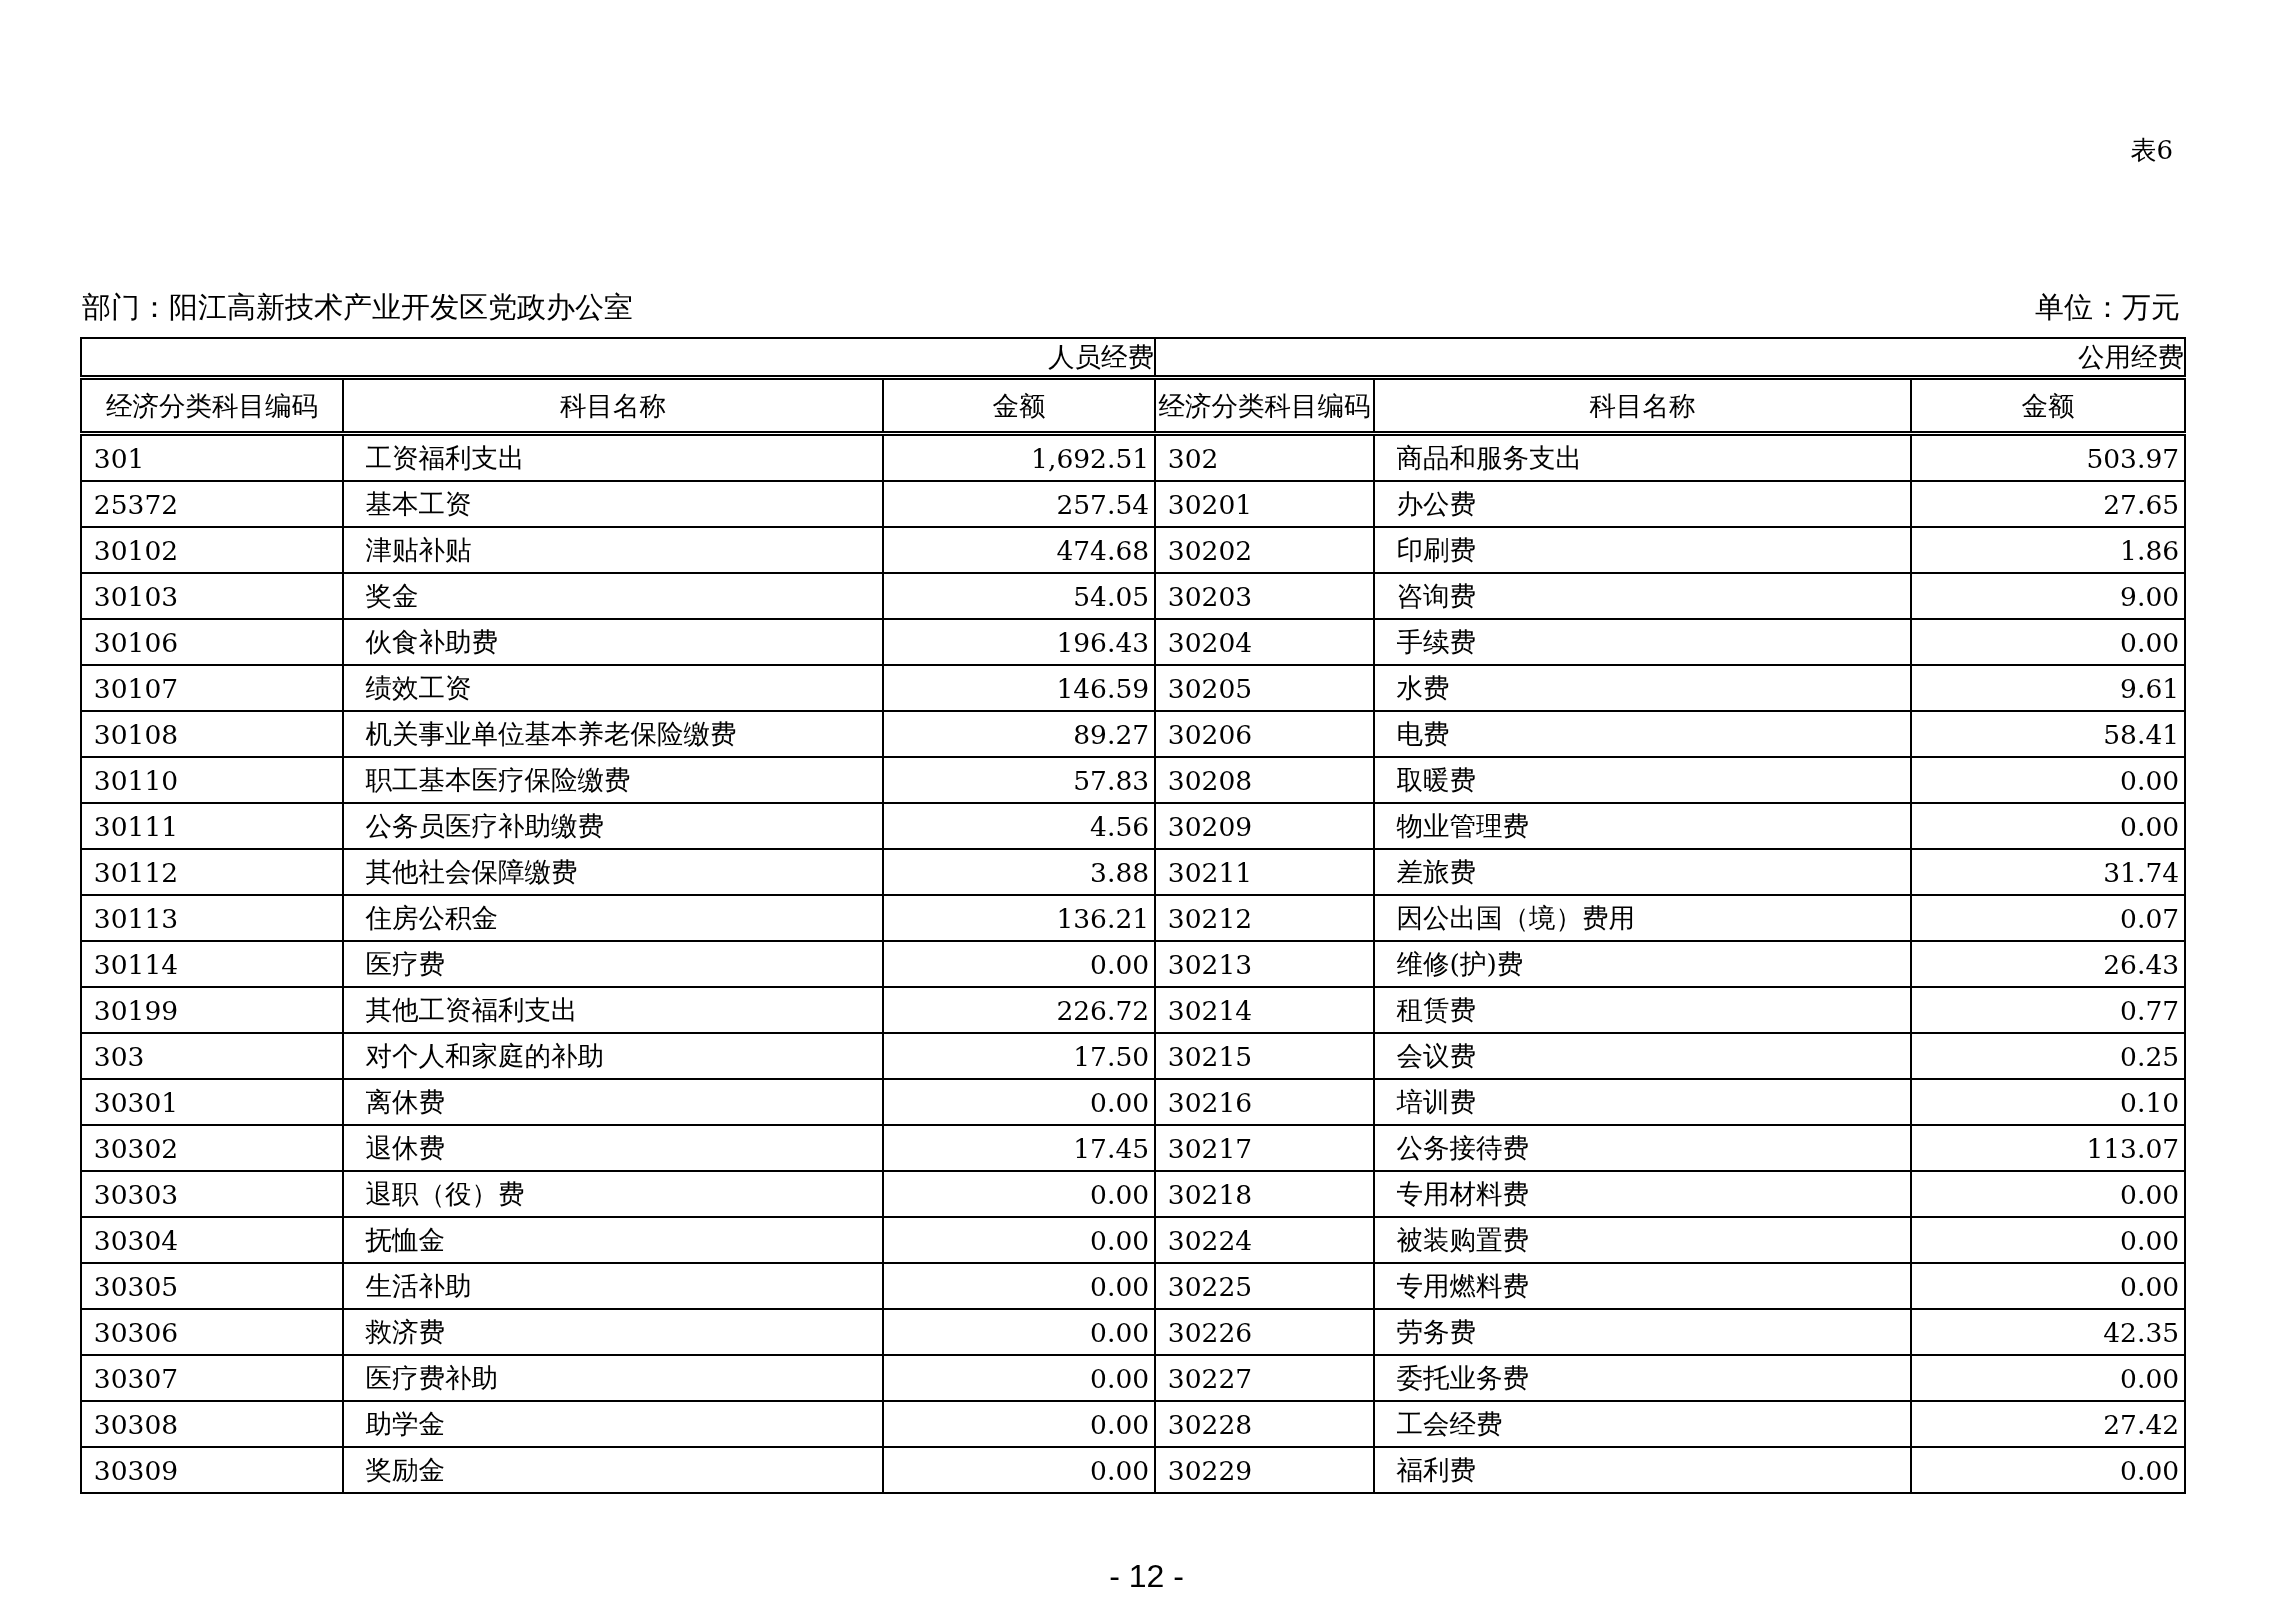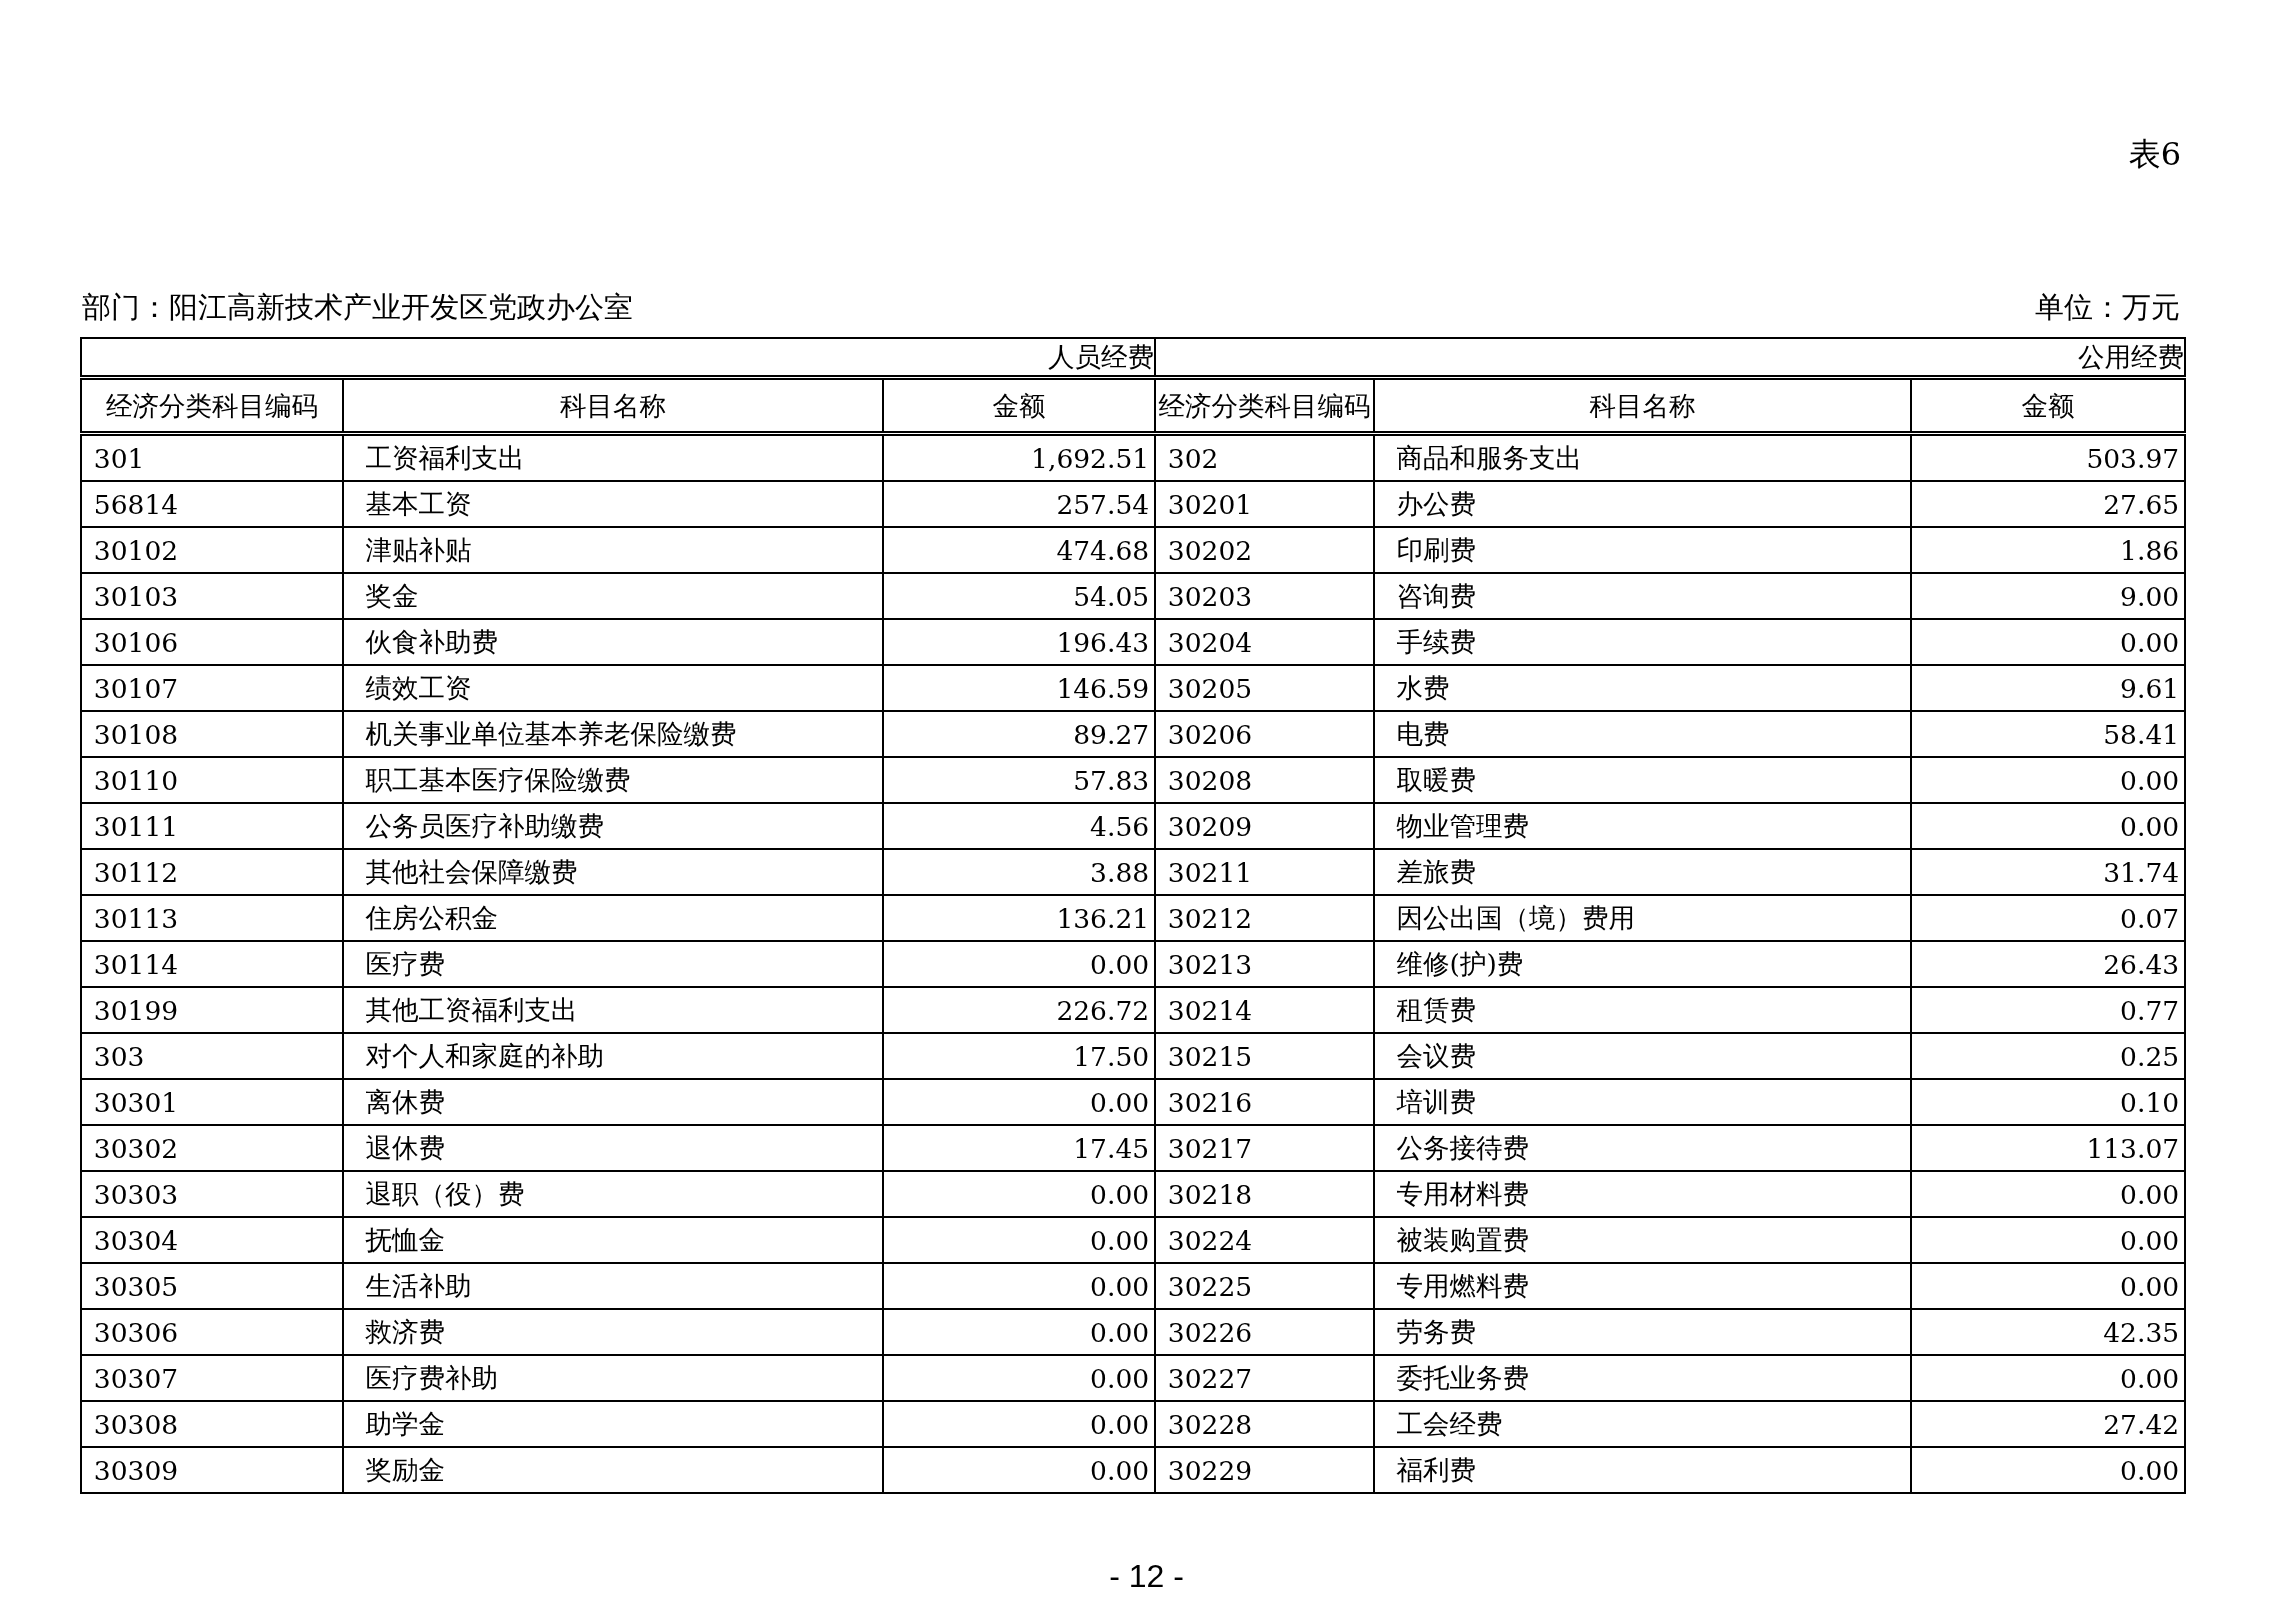--- a/index.html
+++ b/index.html
@@ -8,22 +8,22 @@
     width: 2293px;
     height: 1621px;
     background: #ffffff;
     color: #000000;
     font-family: "DejaVu Serif", "Liberation Serif", serif;
     overflow: hidden;
   }
   .table-label {
     position: absolute;
     top: 133px;
-    right: 112px;
-    font-size: 32px;
+    right: 120px;
+    font-size: 26px;
   }
   .doc-title {
     position: absolute;
     top: 200px;
     left: 0;
     width: 100%;
     text-align: center;
     font-size: 37px;
     font-weight: bold;
     letter-spacing: 1px;
@@ -119,21 +119,21 @@
     <tbody>
         <tr>
           <td class="col-code">301</td>
           <td class="col-name">工资福利支出</td>
           <td class="col-amount">1,692.51</td>
           <td class="col-code mid-div">302</td>
           <td class="col-name">商品和服务支出</td>
           <td class="col-amount">503.97</td>
         </tr>
         <tr>
-          <td class="col-code">56814</td>
+          <td class="col-code">25372</td>
           <td class="col-name">基本工资</td>
           <td class="col-amount">257.54</td>
           <td class="col-code mid-div">30201</td>
           <td class="col-name">办公费</td>
           <td class="col-amount">27.65</td>
         </tr>
         <tr>
           <td class="col-code">30102</td>
           <td class="col-name">津贴补贴</td>
           <td class="col-amount">474.68</td>

